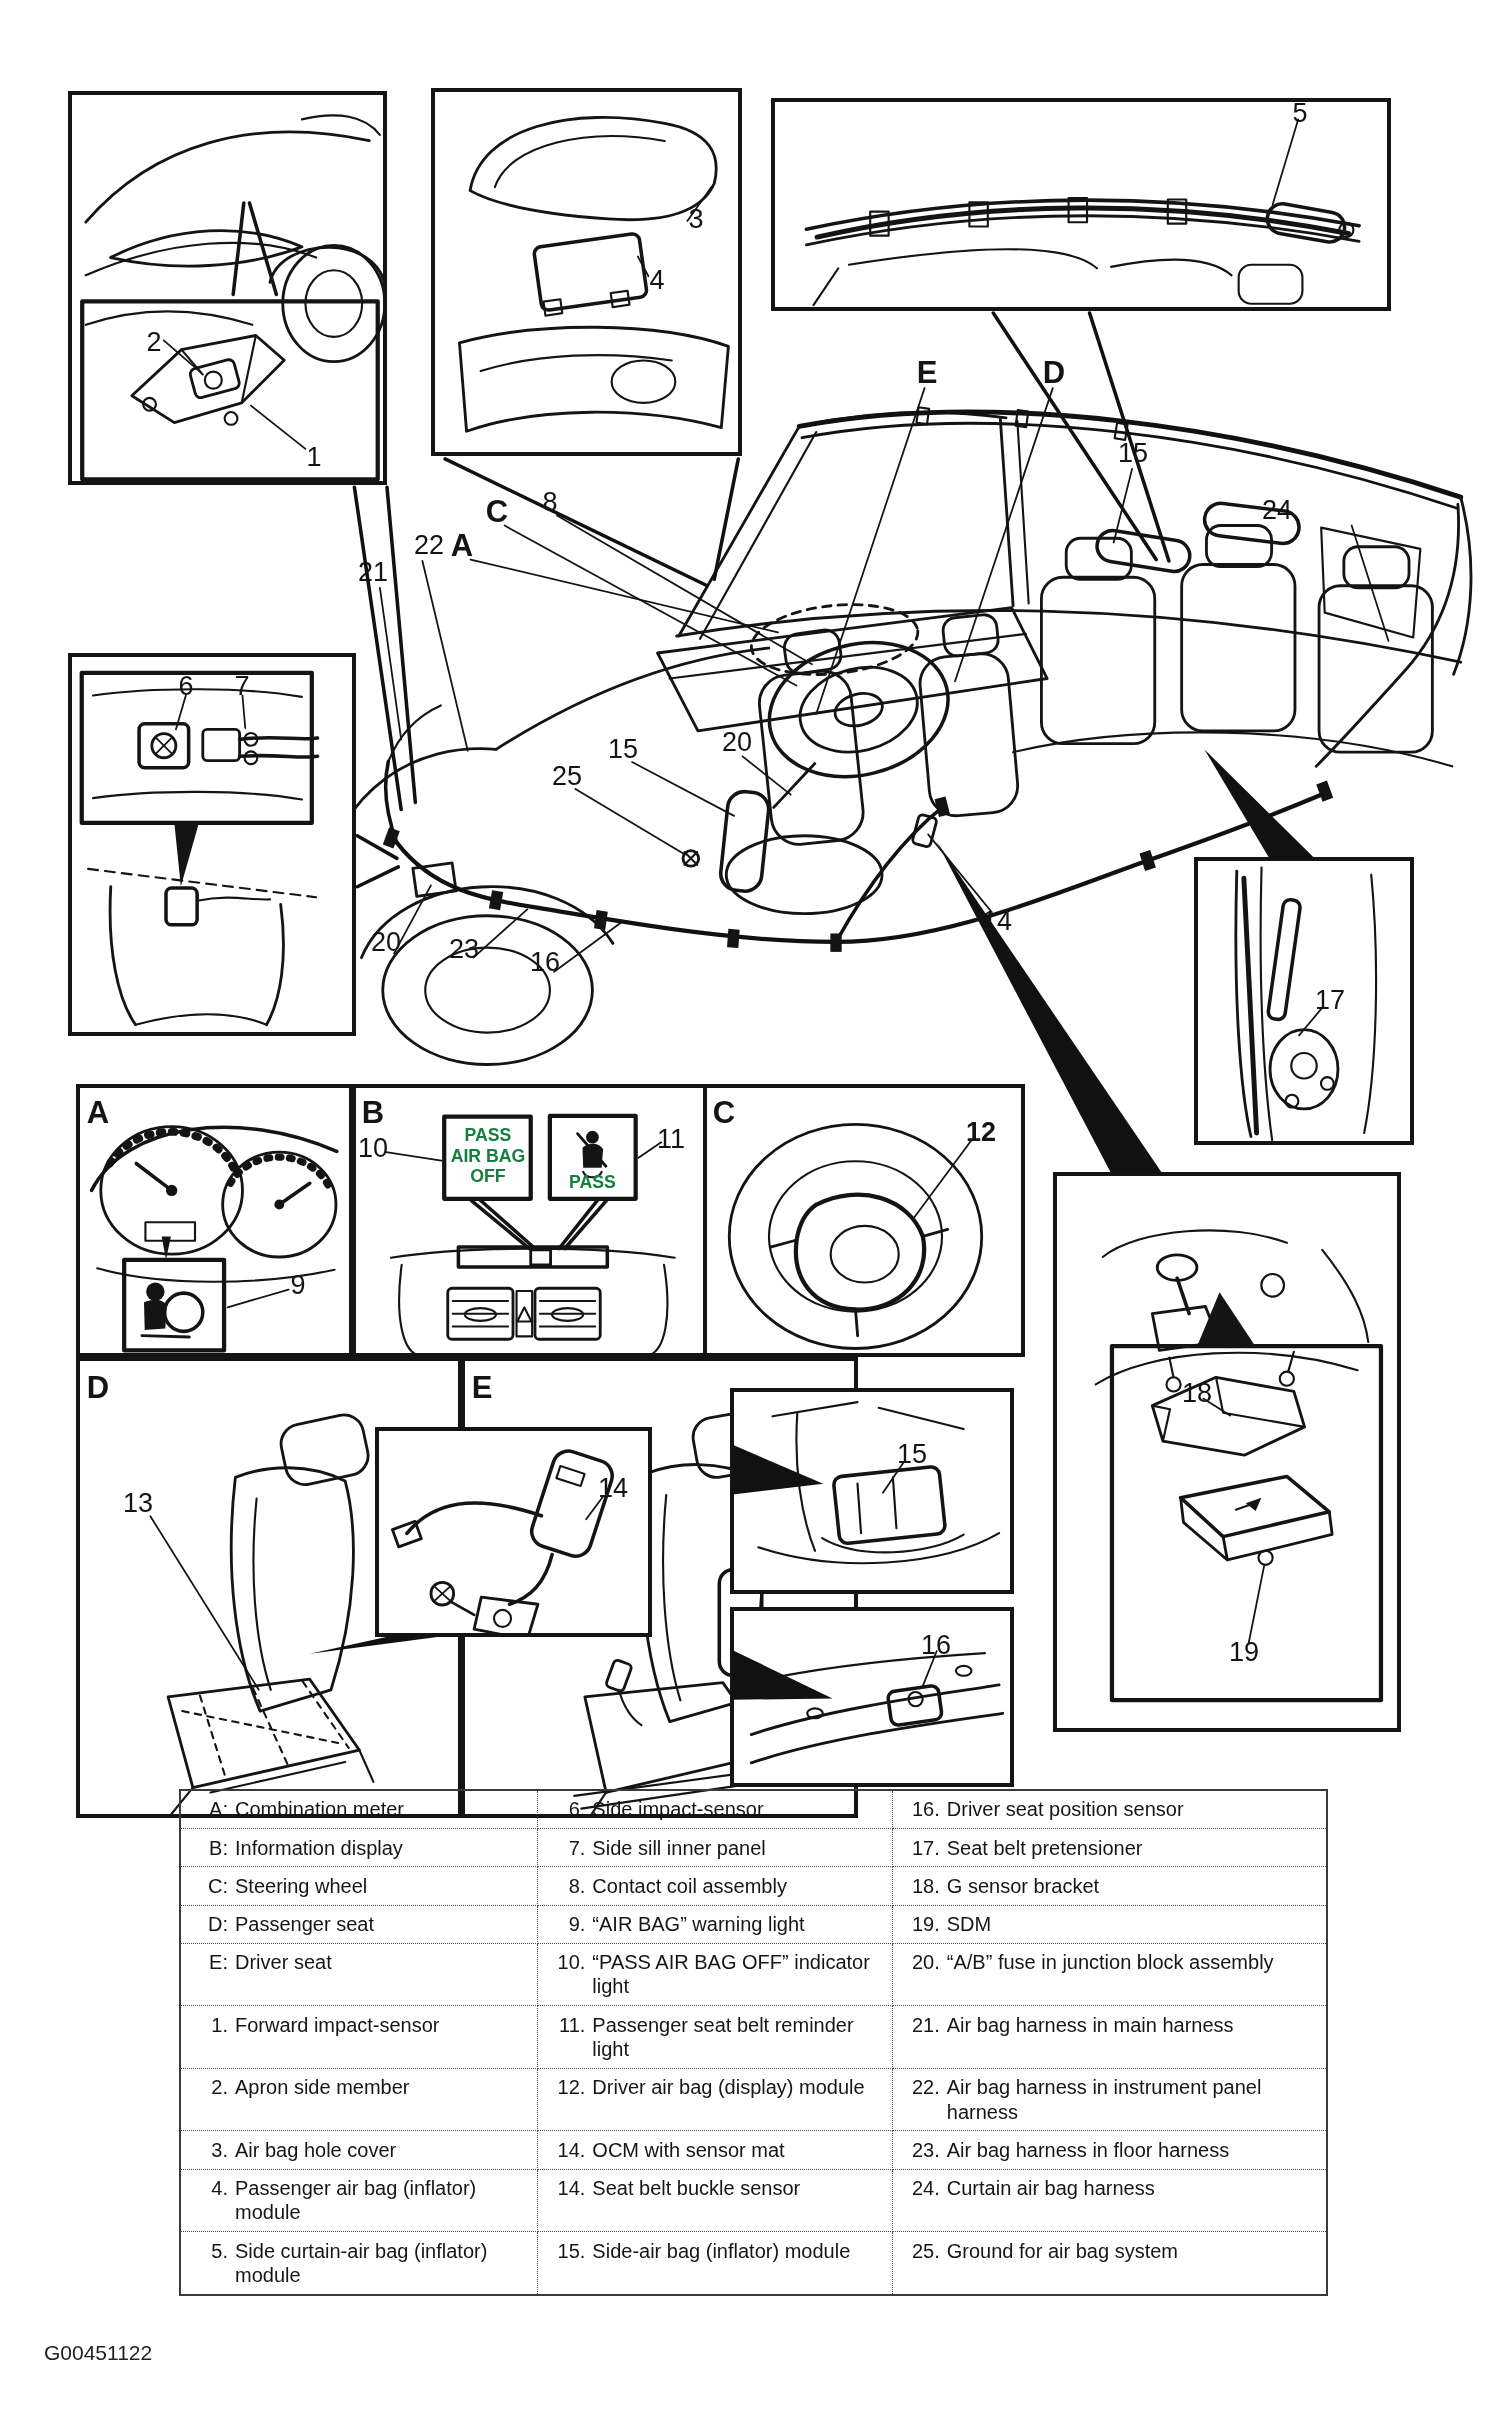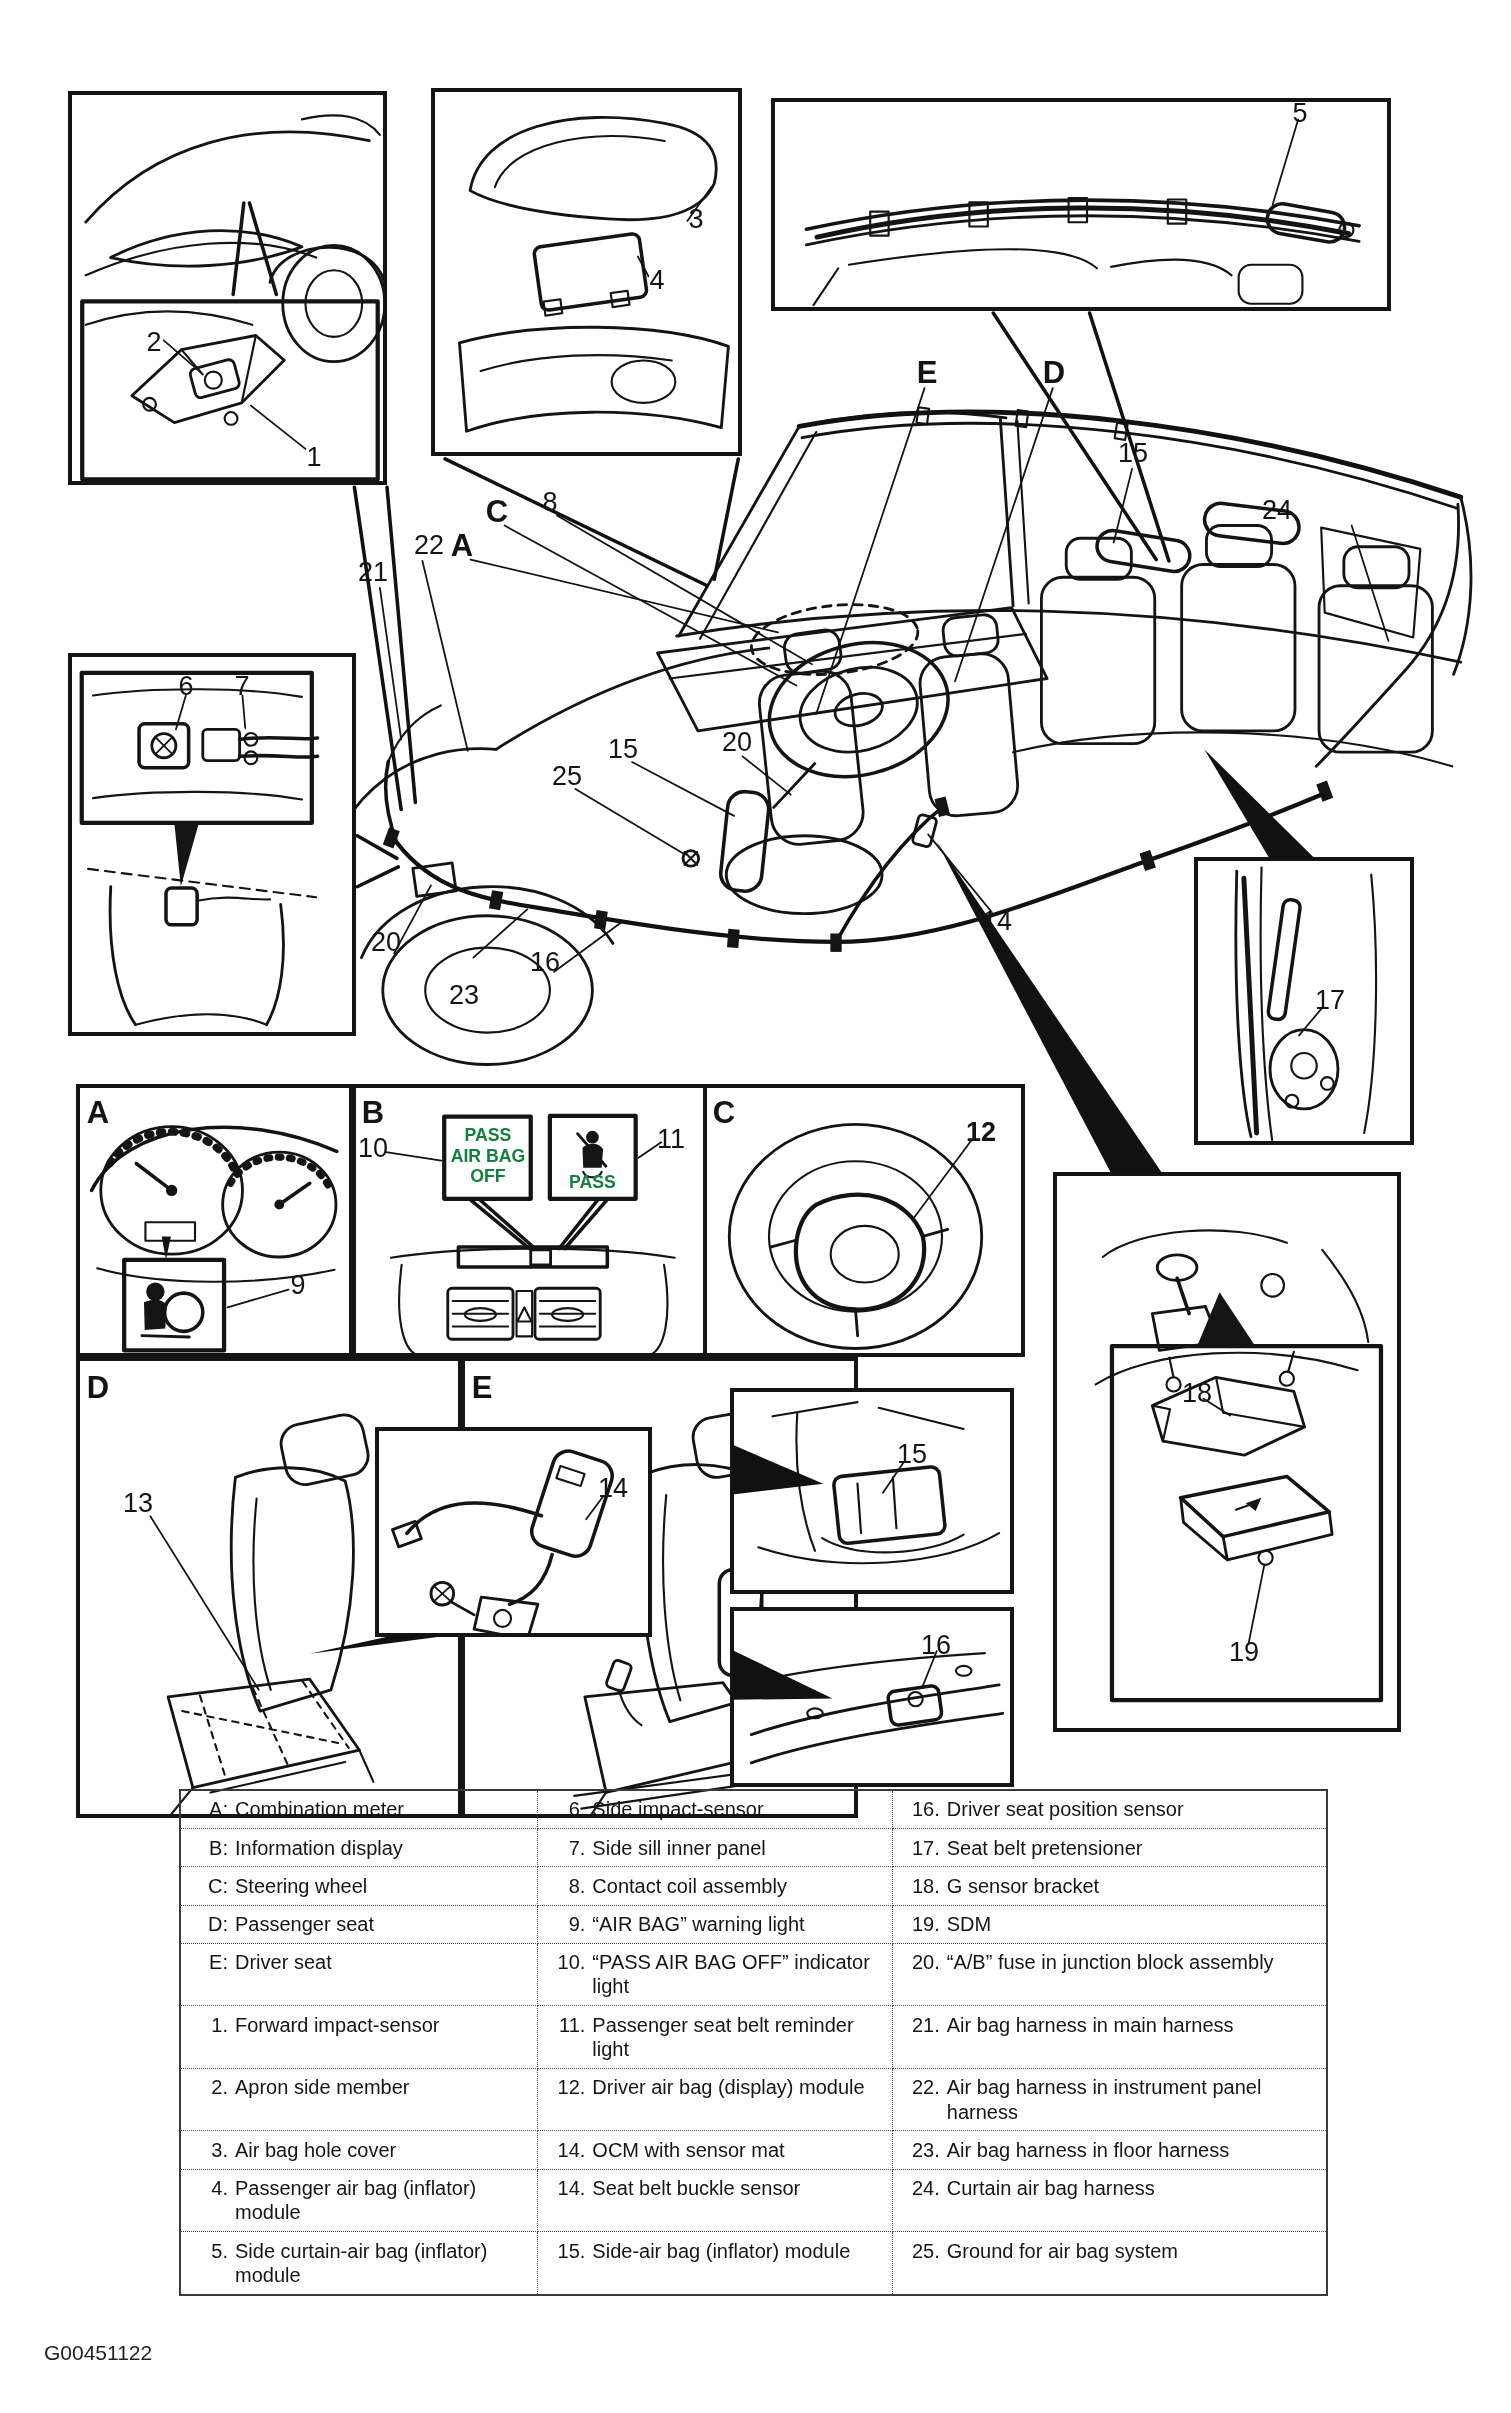--- a/index.html
+++ b/index.html
@@ -421,21 +421,21 @@
   <span class="co" style="left:550px;top:502px;">8</span>
   <span class="co letter" style="left:927px;top:372px;">E</span>
   <span class="co letter" style="left:1054px;top:372px;">D</span>
   <span class="co" style="left:1133px;top:453px;">15</span>
   <span class="co" style="left:1277px;top:510px;">24</span>
   <span class="co" style="left:623px;top:749px;">15</span>
   <span class="co" style="left:567px;top:776px;">25</span>
   <span class="co" style="left:737px;top:742px;">20</span>
   <span class="co" style="left:997px;top:921px;">14</span>
   <span class="co" style="left:386px;top:942px;">20</span>
-  <span class="co" style="left:464px;top:949px;margin-top:46px;">23</span>
+  <span class="co" style="left:464px;top:949px;">23</span>
   <span class="co" style="left:545px;top:962px;">16</span>
 
   <span class="co" style="left:186px;top:686px;">6</span>
   <span class="co" style="left:242px;top:686px;">7</span>
   <span class="co" style="left:1330px;top:1000px;">17</span>
 
   <span class="co letter" style="left:98px;top:1112px;">A</span>
   <span class="co" style="left:298px;top:1285px;">9</span>
   <span class="co letter" style="left:373px;top:1112px;">B</span>
   <span class="co" style="left:373px;top:1148px;">10</span>

